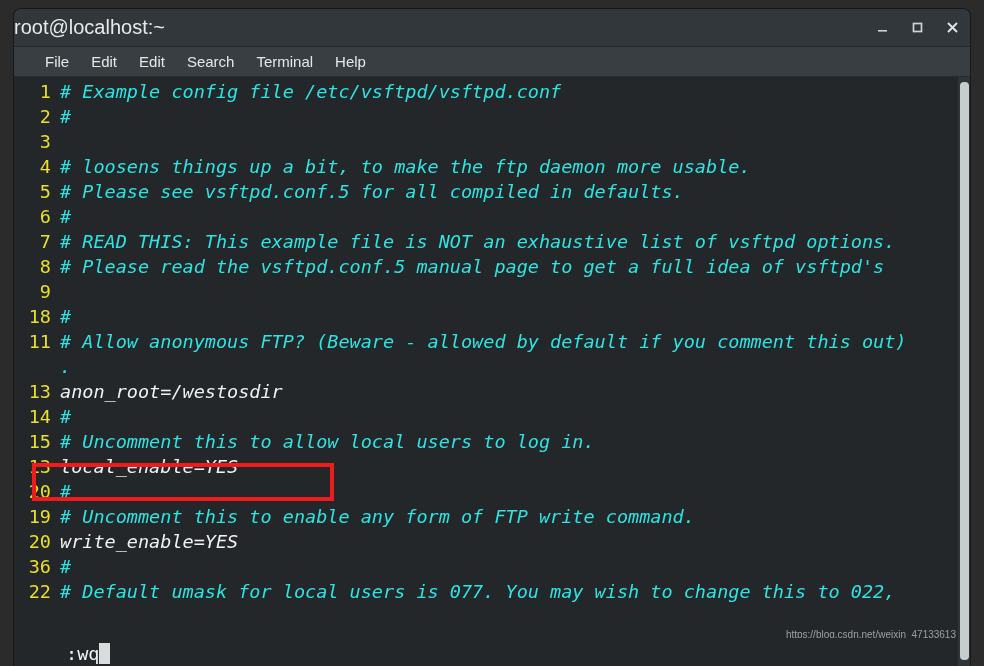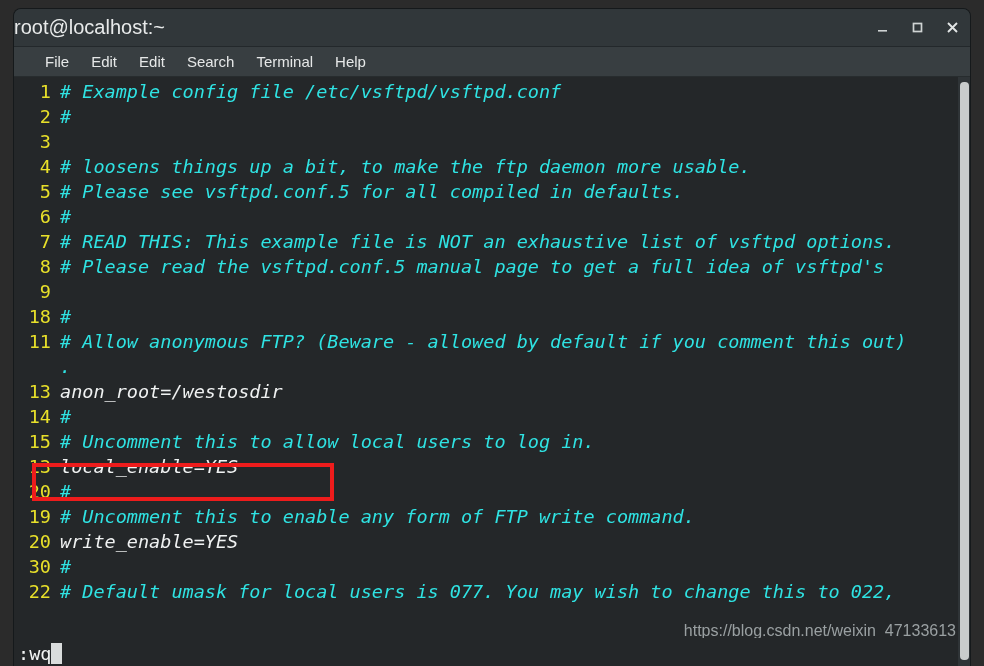--- a/index.html
+++ b/index.html
@@ -124,20 +124,21 @@
     display: flex;
     align-items: center;
     background: #242729;
     font-family: "DejaVu Sans Mono", "Liberation Mono", monospace;
     font-size: 18.5px;
   }
   .status-cmd {
     color: #f2f4f4;
     padding-left: 4px;
     white-space: pre;
+    margin-left: 48px;
   }
   .status-cursor {
     display: inline-block;
     width: 11px;
     height: 21px;
     background: #d9dcdc;
     vertical-align: -4px;
   }
   
   .scrollbar {
@@ -166,21 +167,21 @@
     height: 38px;
     border: 4px solid #ee1c1c;
     box-sizing: border-box;
     pointer-events: none;
   }
   .watermark {
     position: absolute;
     right: 14px;
     bottom: 28px;
     color: #9aa0a2;
-    font-size: 16px;
+    font-size: 10px;
     font-family: "Liberation Sans", sans-serif;
     white-space: nowrap;
   }
   .red-arrow {
     position: absolute;
     left: 672px;
     bottom: -16px;
     width: 66px;
     height: 28px;
     background: #cc1111;
@@ -247,21 +248,21 @@
           <div class="row"><span class="lnum">18</span><span class="ltext">#</span></div>
           <div class="row"><span class="lnum">11</span><span class="ltext"># Allow anonymous FTP? (Beware - allowed by default if you comment this out)</span></div>
           <div class="row"><span class="lnum"></span><span class="ltext wrap">.</span></div>
           <div class="row"><span class="lnum">13</span><span class="ltext setting">anon_root=/westosdir</span></div>
           <div class="row"><span class="lnum">14</span><span class="ltext">#</span></div>
           <div class="row"><span class="lnum">15</span><span class="ltext"># Uncomment this to allow local users to log in.</span></div>
           <div class="row"><span class="lnum">13</span><span class="ltext setting">local_enable=YES</span></div>
           <div class="row"><span class="lnum">20</span><span class="ltext">#</span></div>
           <div class="row"><span class="lnum">19</span><span class="ltext"># Uncomment this to enable any form of FTP write command.</span></div>
           <div class="row"><span class="lnum">20</span><span class="ltext setting">write_enable=YES</span></div>
-          <div class="row"><span class="lnum">30</span><span class="ltext">#</span></div>
+          <div class="row"><span class="lnum">36</span><span class="ltext">#</span></div>
           <div class="row"><span class="lnum">22</span><span class="ltext"># Default umask for local users is 077. You may wish to change this to 022,</span></div>
         </div>
 
       <div class="redbox"></div>
 
       <div class="watermark">https://blog.csdn.net/weixin_47133613</div>
       <div class="dashes">- -- -- ---</div>
       <div class="red-arrow"></div>
 
       <div class="statusline">

